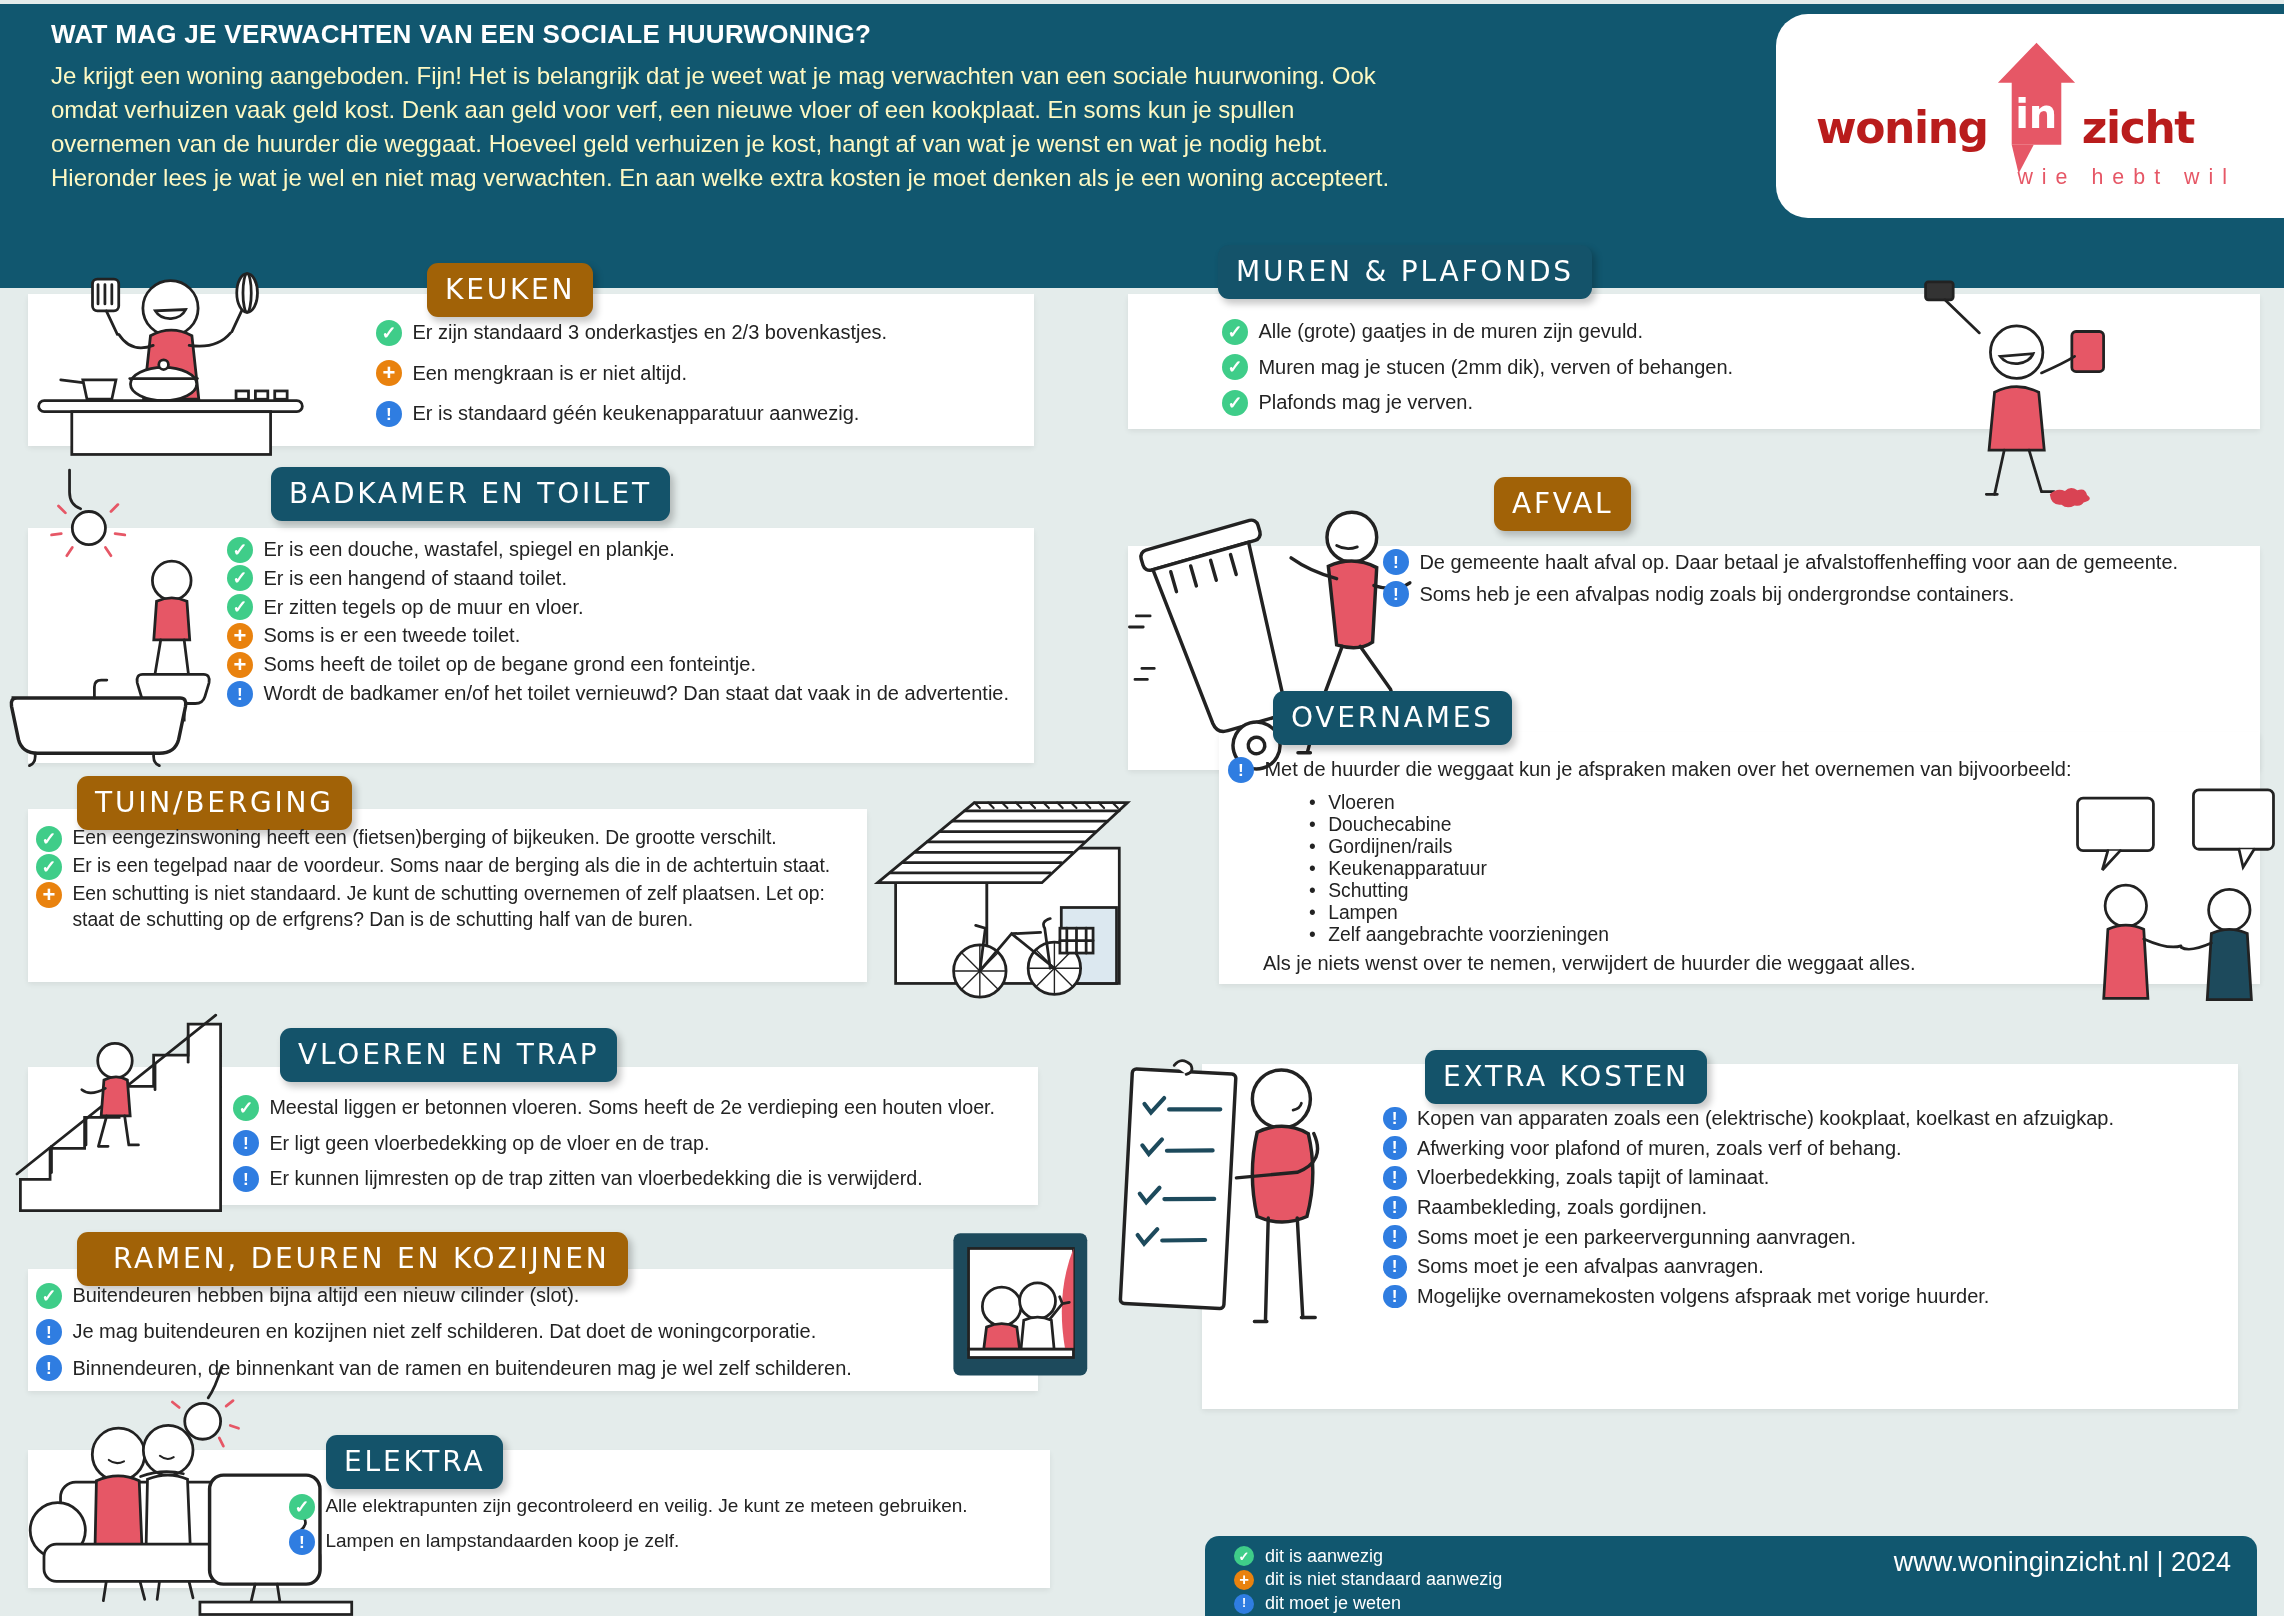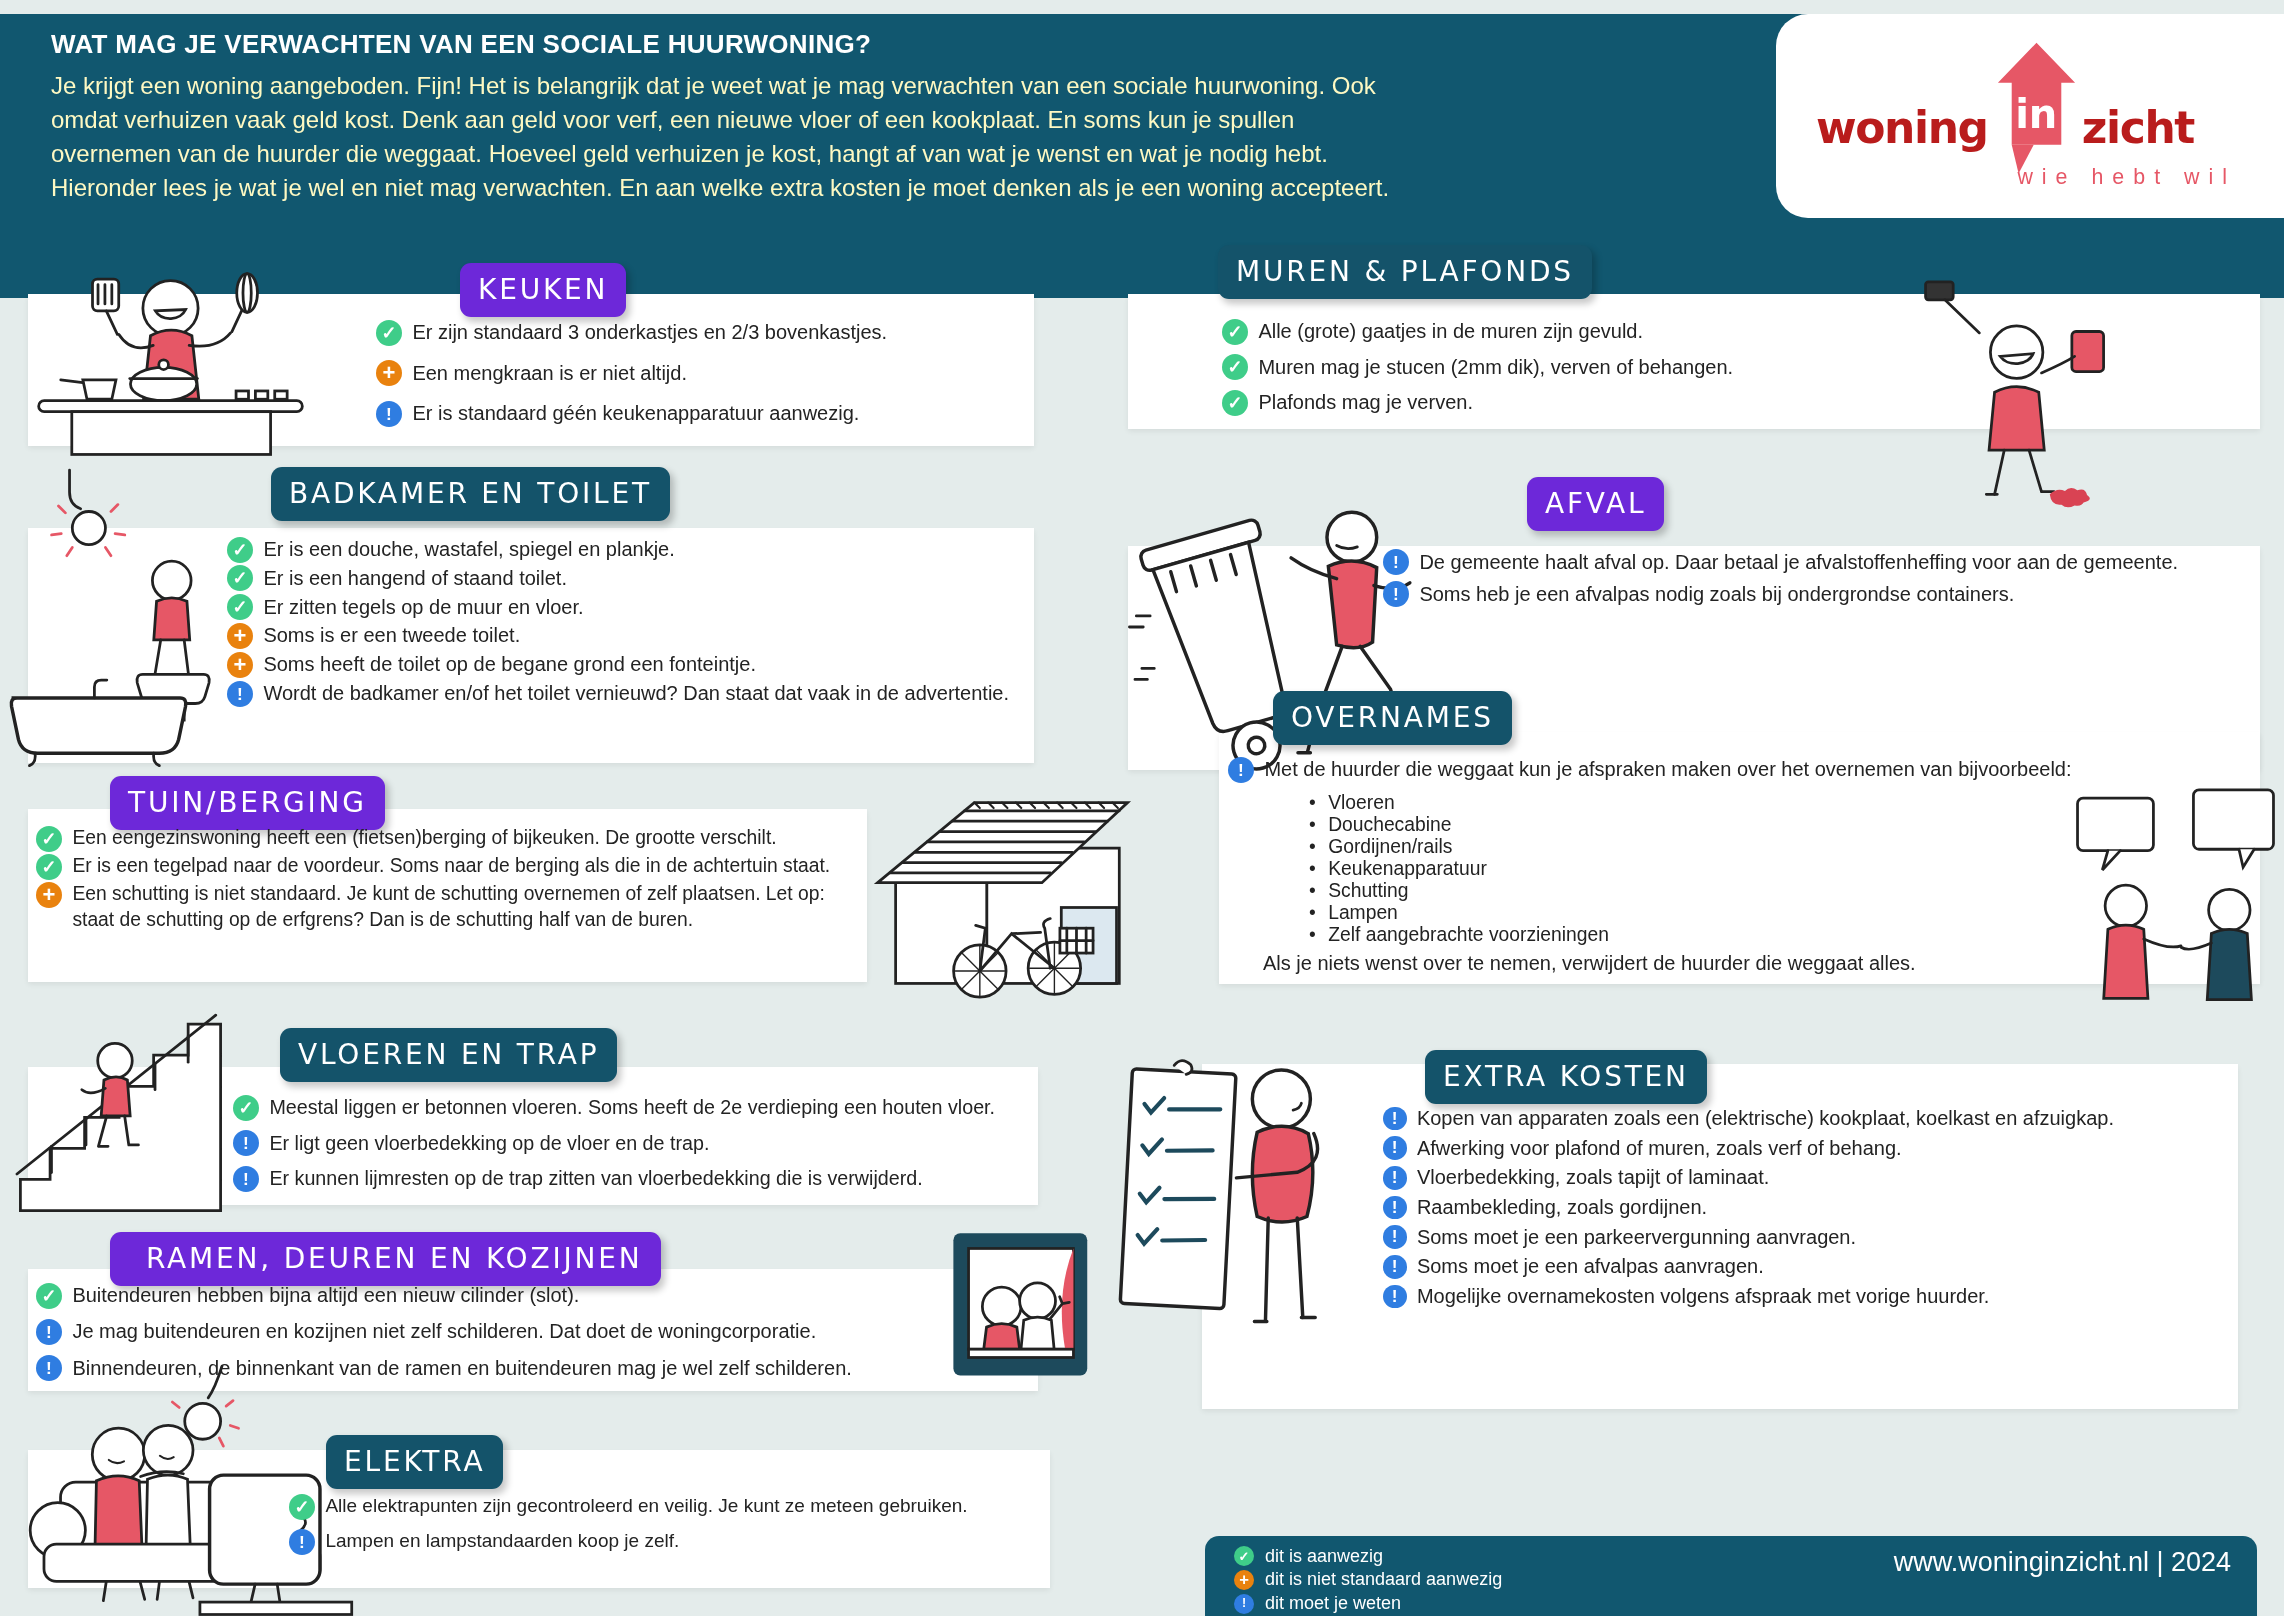--- a/index.html
+++ b/index.html
@@ -1,20 +1,20 @@
 <!DOCTYPE html>
 <html style="font-size:11px"><head>
 <meta charset="utf-8">
 <style>
   html,body{margin:0;padding:0;}
   body{width:2284px;height:1616px;font-family:"Liberation Sans",sans-serif;}
   #page{position:relative;width:2284px;height:1616px;background:#e4eceb;overflow:hidden;}
 
   
-  #hdr{position:absolute;left:0;top:14px;width:2284px;height:284px;background:#11576f;}
+  #hdr{position:absolute;left:0;top:4px;width:2284px;height:284px;background:#11576f;}
   #hdr-title{position:absolute;left:51px;top:15px;color:#fff;font-size:26px;font-weight:bold;letter-spacing:0.3px;}
   #hdr-intro{position:absolute;left:51px;top:55px;color:#fef9c3;font-size:24px;line-height:34px;white-space:pre-line;}
 
   
   #logo-card{position:absolute;left:1776px;top:14px;width:508px;height:204px;background:#fff;border-radius:32px 0 0 32px;}
   #logo-row{position:absolute;left:40px;top:66px;display:flex;align-items:center;}
   .logo-word{font-family:"DejaVu Sans",sans-serif;font-size:44px;font-weight:bold;color:#b91c1c;letter-spacing:-1.4px;line-height:1;}
   #logo-house{position:relative;width:83px;height:135px;margin:-40px 4.1px 0 7px;}
   #logo-house svg{position:absolute;left:0;top:0;}
   #logo-in{position:absolute;left:0;top:51px;width:83px;text-align:center;color:#fff;font-size:40px;font-weight:bold;font-family:"DejaVu Sans",sans-serif;}
@@ -29,21 +29,21 @@
   #b-tuin     {left:28px;  top:809px; width:839px; height:173px;}
   #b-overnames{left:1219px;top:732px; width:1041px; height:252px;}
   #b-vloeren  {left:28px;  top:1067px; width:1010px; height:138px;}
   #b-ramen    {left:28px;  top:1269px; width:1010px; height:122px;}
   #b-extra    {left:1202px;top:1064px; width:1036px; height:345px;}
   #b-elektra  {left:28px;  top:1450px; width:1022px; height:138px;}
 
   
   .pill{position:absolute;font-family:"DejaVu Sans",sans-serif;font-size:28px;font-weight:500;letter-spacing:2.8px;
         color:#fff;padding:10.4px 18px;border-radius:11px;white-space:nowrap;box-shadow:3.5px 4.1px 7px rgba(0,0,0,.22);}
-  .pill.red{background:#6d28d9;margin-left:33px;}
+  .pill.red{background:#a16207;}
   .pill.teal{background:#14536a;}
   #p-keuken   {left:427px; top:263px;}
   #p-muren    {left:1218px;top:245px;}
   #p-badkamer {left:271px; top:467px;}
   #p-afval    {left:1494px;top:477px;}
   #p-tuin     {left:77px; top:776px;}
   #p-overnames{left:1273px;top:691px;}
   #p-vloeren  {left:280px; top:1028px;}
   #p-ramen    {left:77px; top:1232px;padding-left:36px;}
   #p-extra    {left:1425px;top:1050px;}

